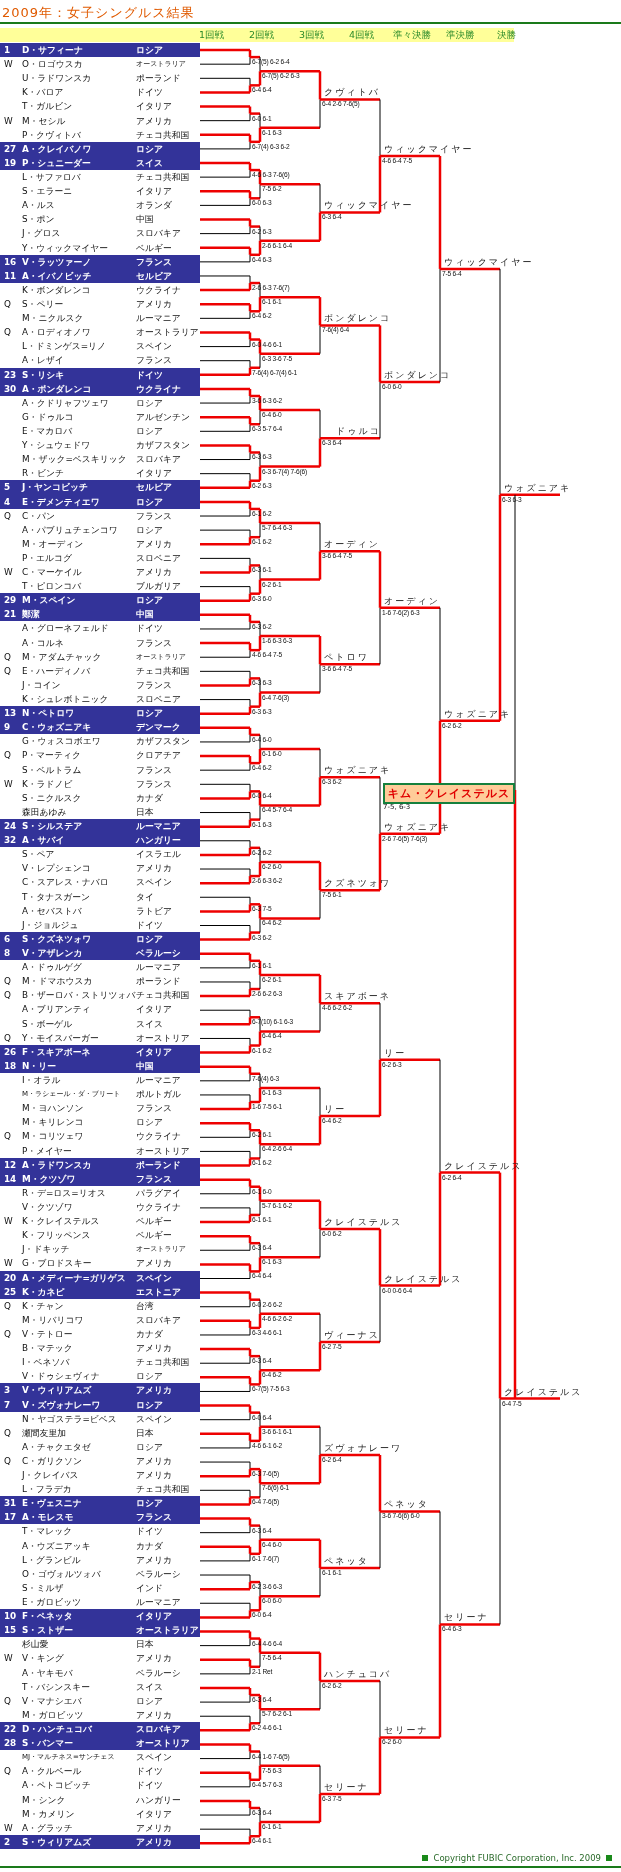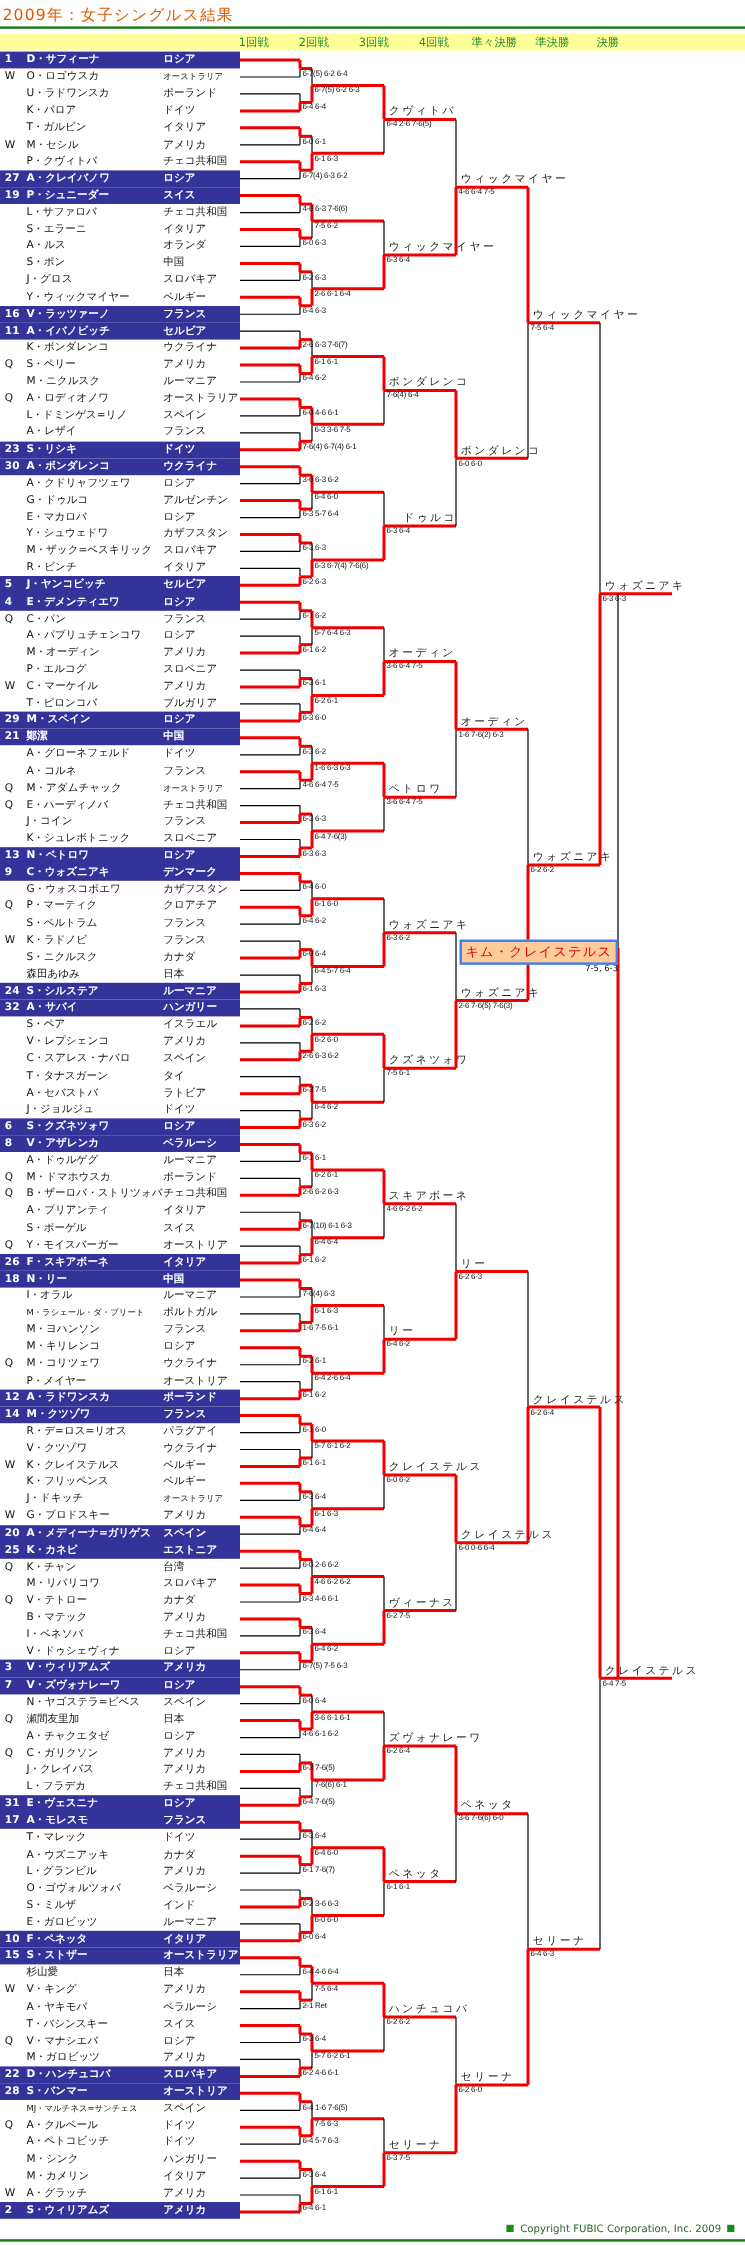--- a/index.html
+++ b/index.html
@@ -1,33 +1,33 @@
 <!DOCTYPE html>
 <html><head>
 <meta charset="utf-8">
 <style>
   html,body{margin:0;padding:0;background:#fff;}
   body{width:621px;height:1872px;position:relative;overflow:hidden;font-family:"DejaVu Sans","Liberation Sans",sans-serif;}
   .title{position:absolute;left:2px;top:4px;font-size:13px;color:#e05a00;letter-spacing:1px;}
   .rule{position:absolute;left:0;width:621px;height:2px;background:#1a7a1a;}
-  .roundbar{position:absolute;left:0;top:28px;width:621px;height:14px;background:#ffff99;}
+  .roundbar{position:absolute;left:0;top:28px;width:514px;height:14px;background:#ffff99;}
   .rlabel{position:absolute;top:1px;font-size:9.5px;color:#2a8a2a;white-space:nowrap;}
   .players{position:absolute;left:0;top:43px;width:200px;}
   .prow{position:relative;height:14.12px;font-size:8.8px;line-height:14.12px;white-space:nowrap;color:#111;}
   .prow.seed{background:#333399;color:#fff;font-weight:bold;}
   .prow .st{position:absolute;left:4px;width:16px;}
   .prow .nm{position:absolute;left:22px;}
   .prow .ct{position:absolute;left:136px;}
   .prow .ct.small{font-size:7px;}
   .prow .nm.small{font-size:7px;}
   svg.bracket{position:absolute;left:0;top:0;}
   .score{position:absolute;font-size:6.6px;color:#111;white-space:nowrap;font-family:"Liberation Sans",sans-serif;letter-spacing:-0.2px;}
   .winner{position:absolute;font-size:9px;color:#222;white-space:nowrap;letter-spacing:2px;}
-  .champ{position:absolute;left:383px;top:783px;width:128px;height:17px;background:#ffcc99;border:2px solid #3b82f6;color:#e00000;font-size:11px;font-weight:normal;text-align:center;line-height:17px;letter-spacing:1px;}
-  .champscore{position:absolute;left:383px;top:803px;width:132px;text-align:right;font-size:7px;color:#111;}
+  .champ{position:absolute;left:383px;top:783px;width:128px;height:17px;background:#ffcc99;border:2px solid #15803d;color:#e00000;font-size:11px;font-weight:bold;text-align:center;line-height:17px;letter-spacing:1px;}
+  .champscore{position:absolute;left:383px;top:803px;width:132px;text-align:left;font-size:7px;color:#111;}
   .copy{position:absolute;right:4px;top:1853px;font-size:8.5px;color:#2a6a2a;}
   .copy .sq{display:inline-block;width:6px;height:6px;background:#1a8a1a;margin:0 5px;}
 </style>
 </head>
 <body>
 
 <div class="title">2009年：女子シングルス結果</div>
 <div class="rule" style="top:22px"></div>
 <div class="roundbar">
   <span class="rlabel" style="left:199px">1回戦</span>

